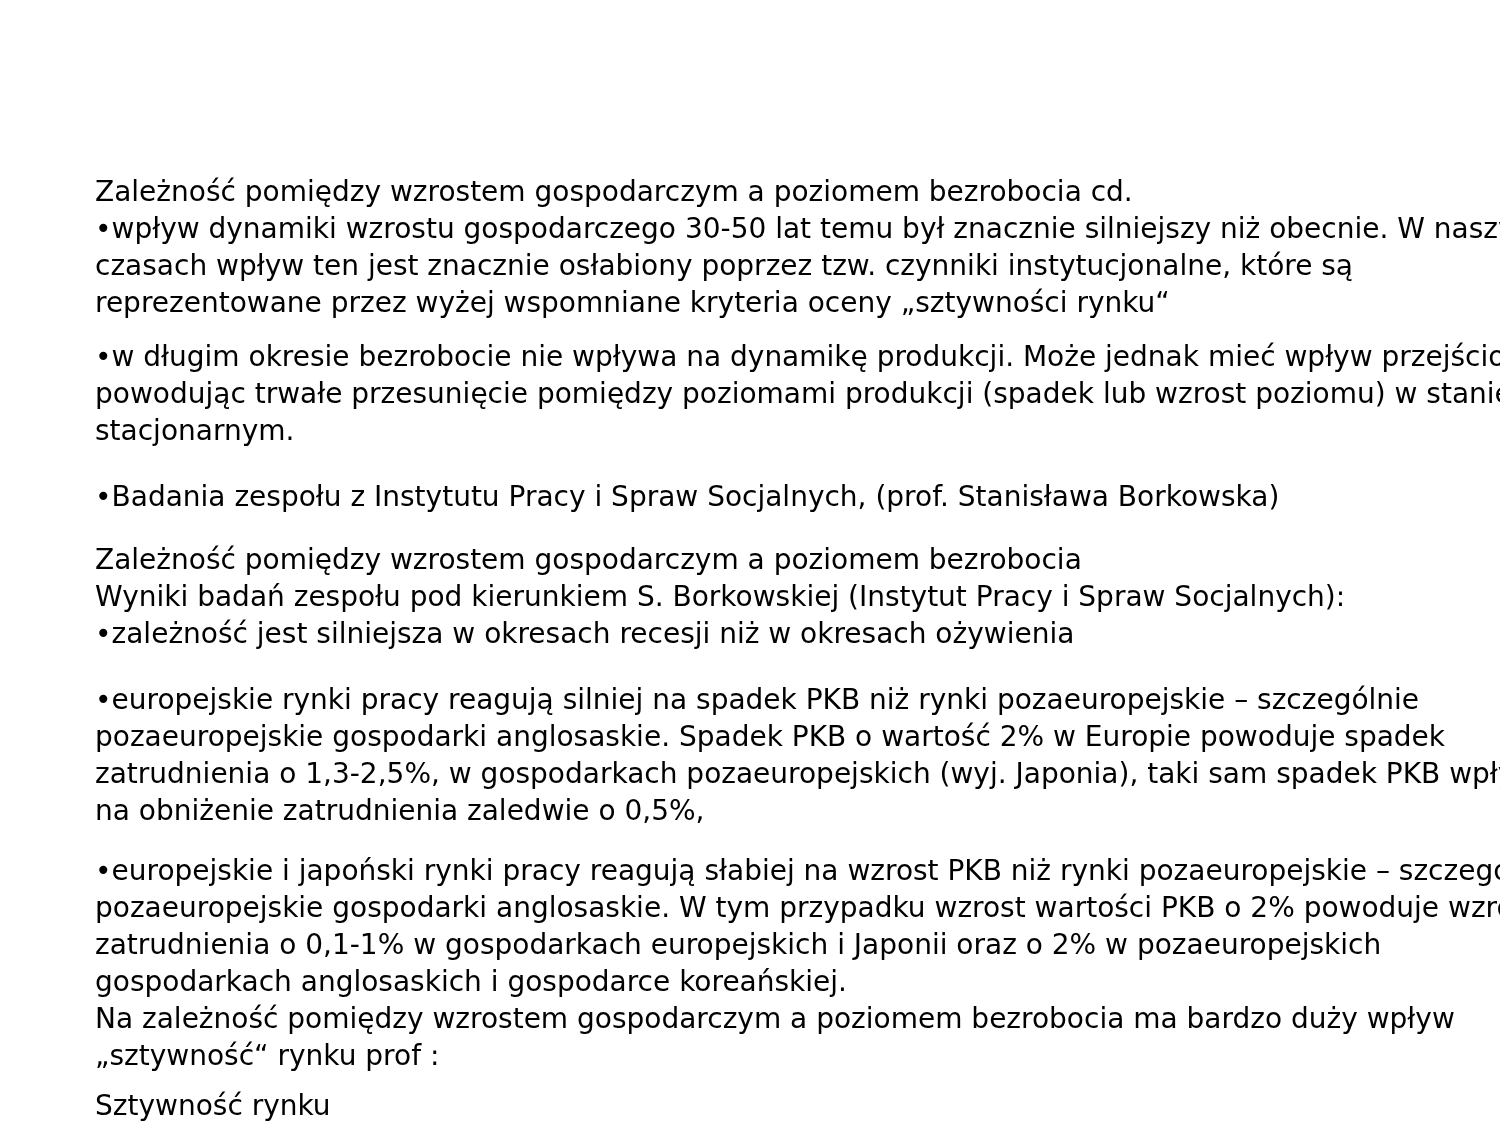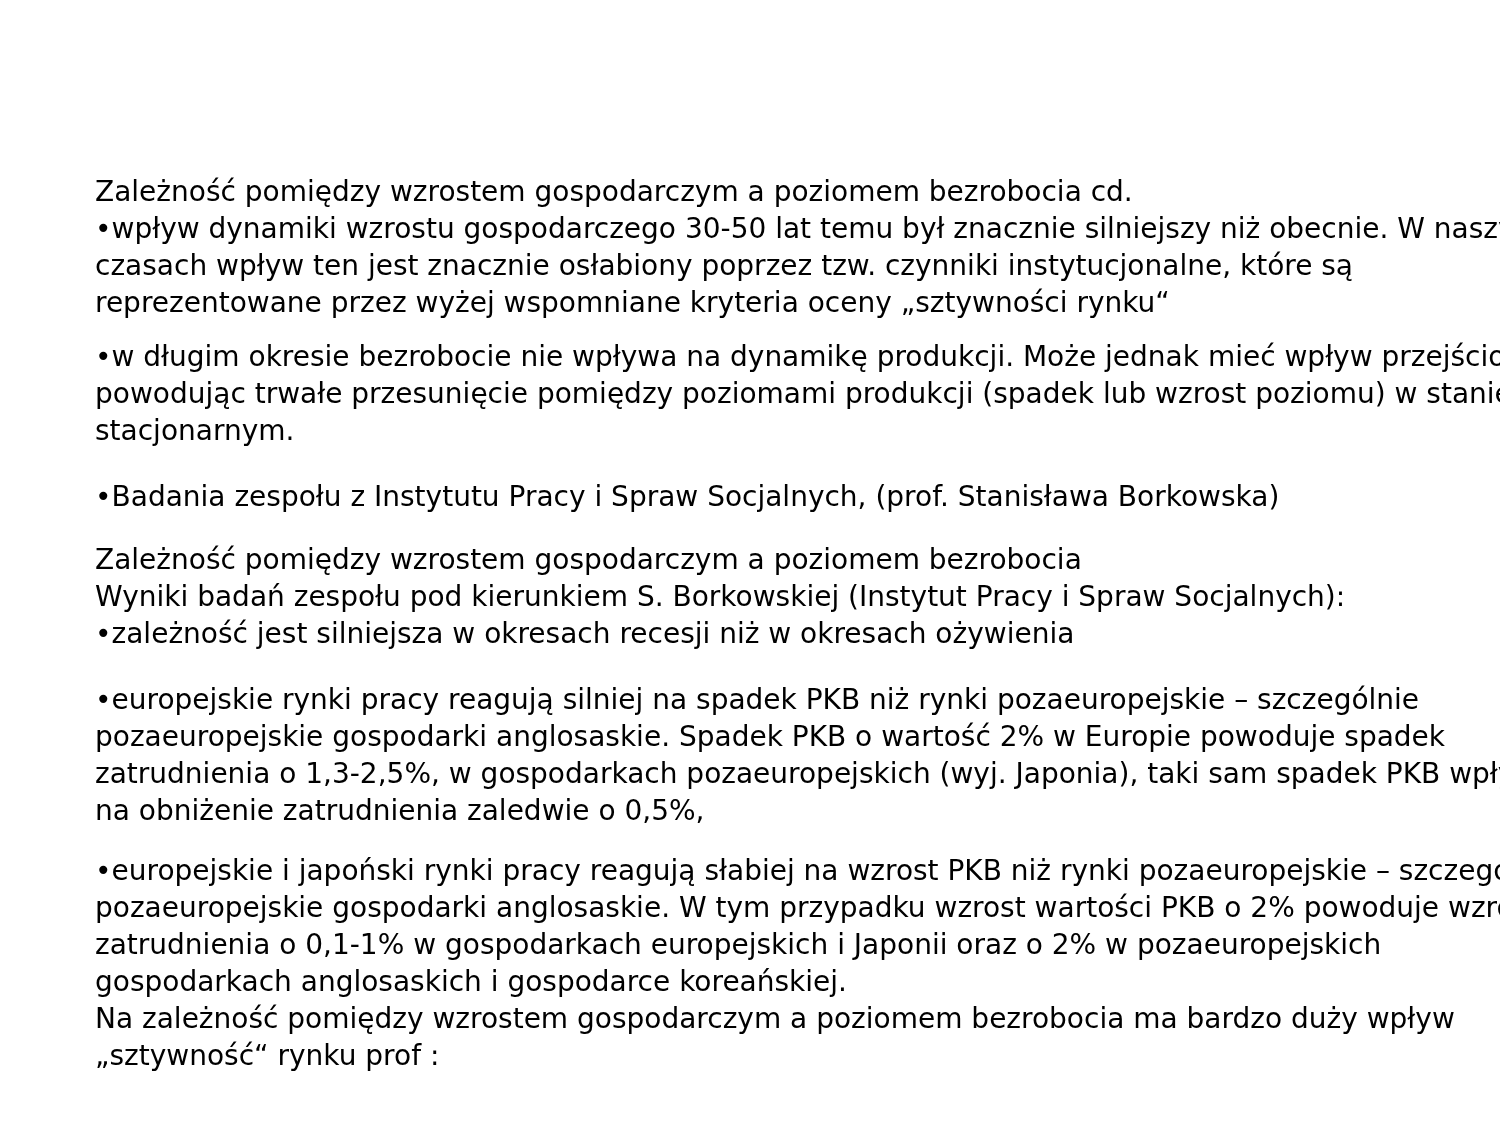--- a/index.html
+++ b/index.html
@@ -77,14 +77,17 @@
     <div class="line">pozaeuropejskie gospodarki anglosaskie. W tym przypadku wzrost wartości PKB o 2% powoduje wzrost</div>
     <div class="line">zatrudnienia o 0,1-1% w gospodarkach europejskich i Japonii oraz o 2% w pozaeuropejskich</div>
     <div class="line">gospodarkach anglosaskich i gospodarce koreańskiej.</div>
   </div>
 
   <div class="block p7">
     <div class="line">Na zależność pomiędzy wzrostem gospodarczym a poziomem bezrobocia ma bardzo duży wpływ</div>
     <div class="line">„sztywność“ rynku prof :</div>
   </div>
 
+  <div class="block p8">
+    <div class="line">Sztywność rynku</div>
+  </div>
 
 </div>
 
 </body></html>

